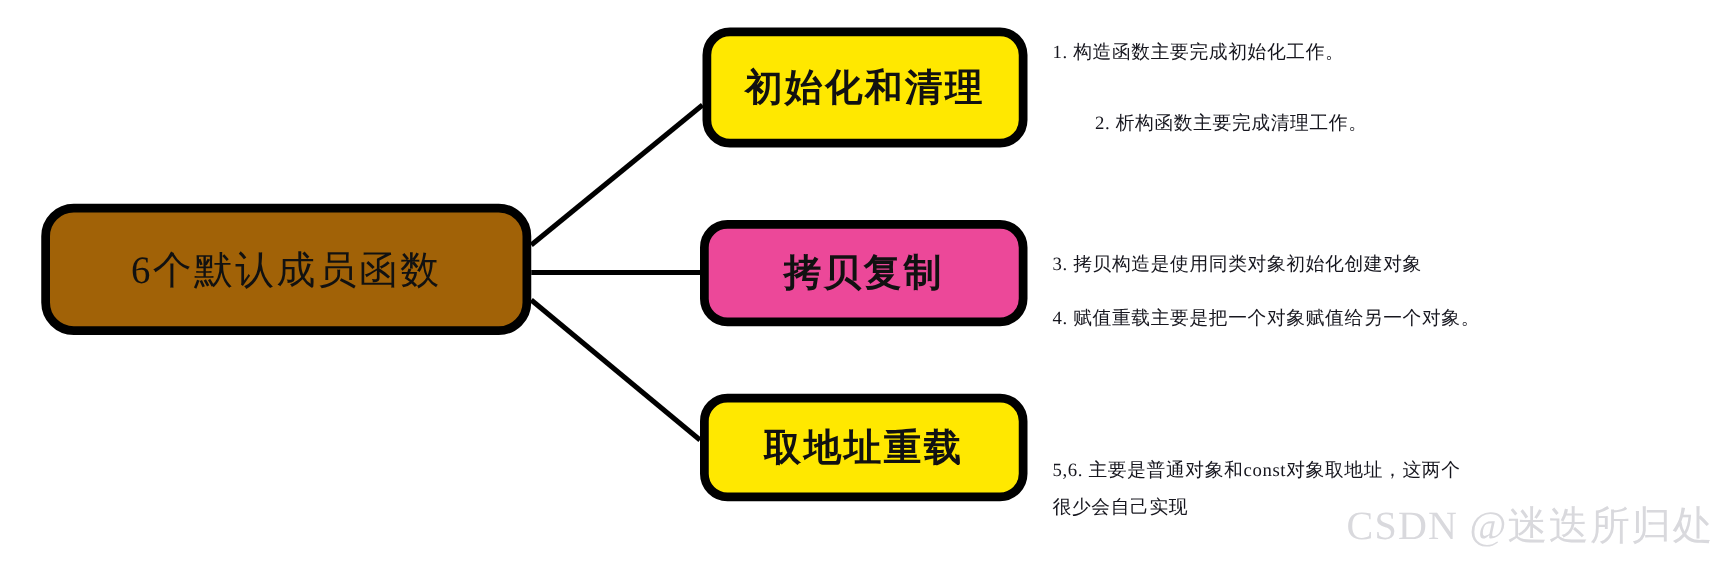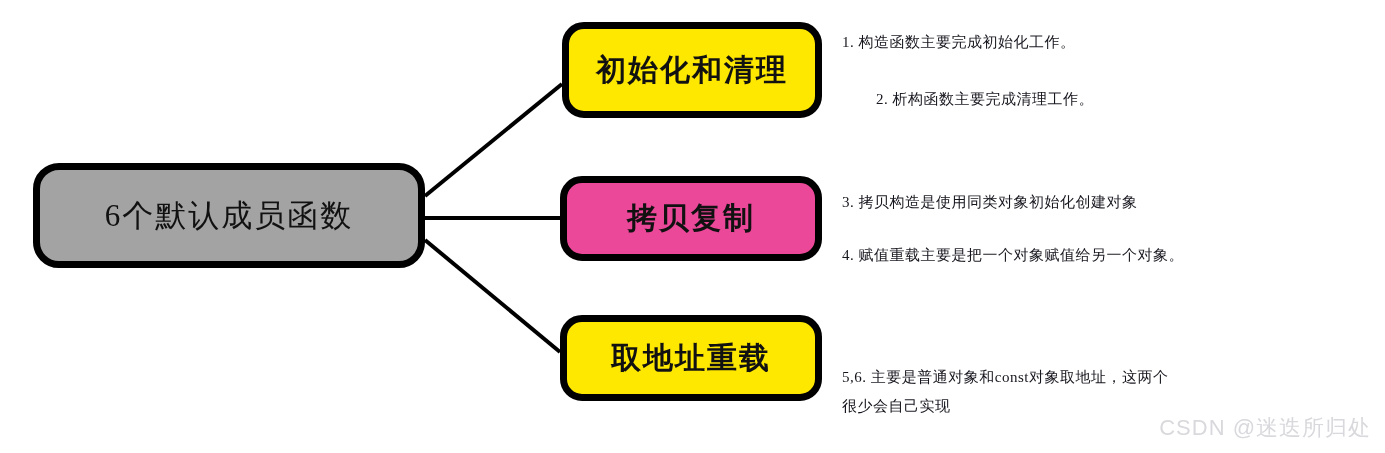--- a/index.html
+++ b/index.html
@@ -65,48 +65,48 @@
   .note {
     position: absolute;
     color: #16161e;
     font-size: 15px;
     line-height: 29px;
     letter-spacing: 0.5px;
     white-space: pre-wrap;
   }
   .note-1 { left: 842px; top: 28px;  width: 520px; }
   .note-2 { left: 876px; top: 85px;  width: 520px; }
-  .note-3 { left: 842px; top: 188px; width: 520px; }
+  .note-3 { left: 842px; top: 198px; width: 520px; }
   .note-4 { left: 842px; top: 241px; width: 520px; }
   .note-5 { left: 842px; top: 327px; width: 510px; margin-top: 36px; }
 
   
   #watermark {
     position: absolute;
     right: 14px;
     bottom: 10px;
     color: #d9d9dd;
-    font-size: 22px;
-    font-family: Liberation Sans, sans-serif;
+    font-size: 32px;
+    font-family: Liberation Serif, serif;
     letter-spacing: 1px;
     user-select: none;
   }
 </style>
 </head>
 <body>
 
 <div id="canvas">
 
   <svg id="connectors" viewBox="0 0 1385 453" width="1385" height="453">
       <line x1="425" y1="196" x2="562" y2="84" stroke="#000000" stroke-width="4" stroke-linecap="butt"></line>
       <line x1="425" y1="218" x2="560" y2="218" stroke="#000000" stroke-width="4" stroke-linecap="butt"></line>
       <line x1="425" y1="240" x2="560" y2="352" stroke="#000000" stroke-width="4" stroke-linecap="butt"></line>
     </svg>
 
-  <div class="node node-root" style="background: #a3a3a3;">
+  <div class="node node-root" style="background: #a16207;">
     <span>6个默认成员函数</span>
   </div>
 
   <div class="node node-branch node-b1" style="background: rgb(255, 232, 0);">
     <span>初始化和清理</span>
   </div>
 
   <div class="node node-branch node-b2" style="background: #ec4899;">
     <span>拷贝复制</span>
   </div>

